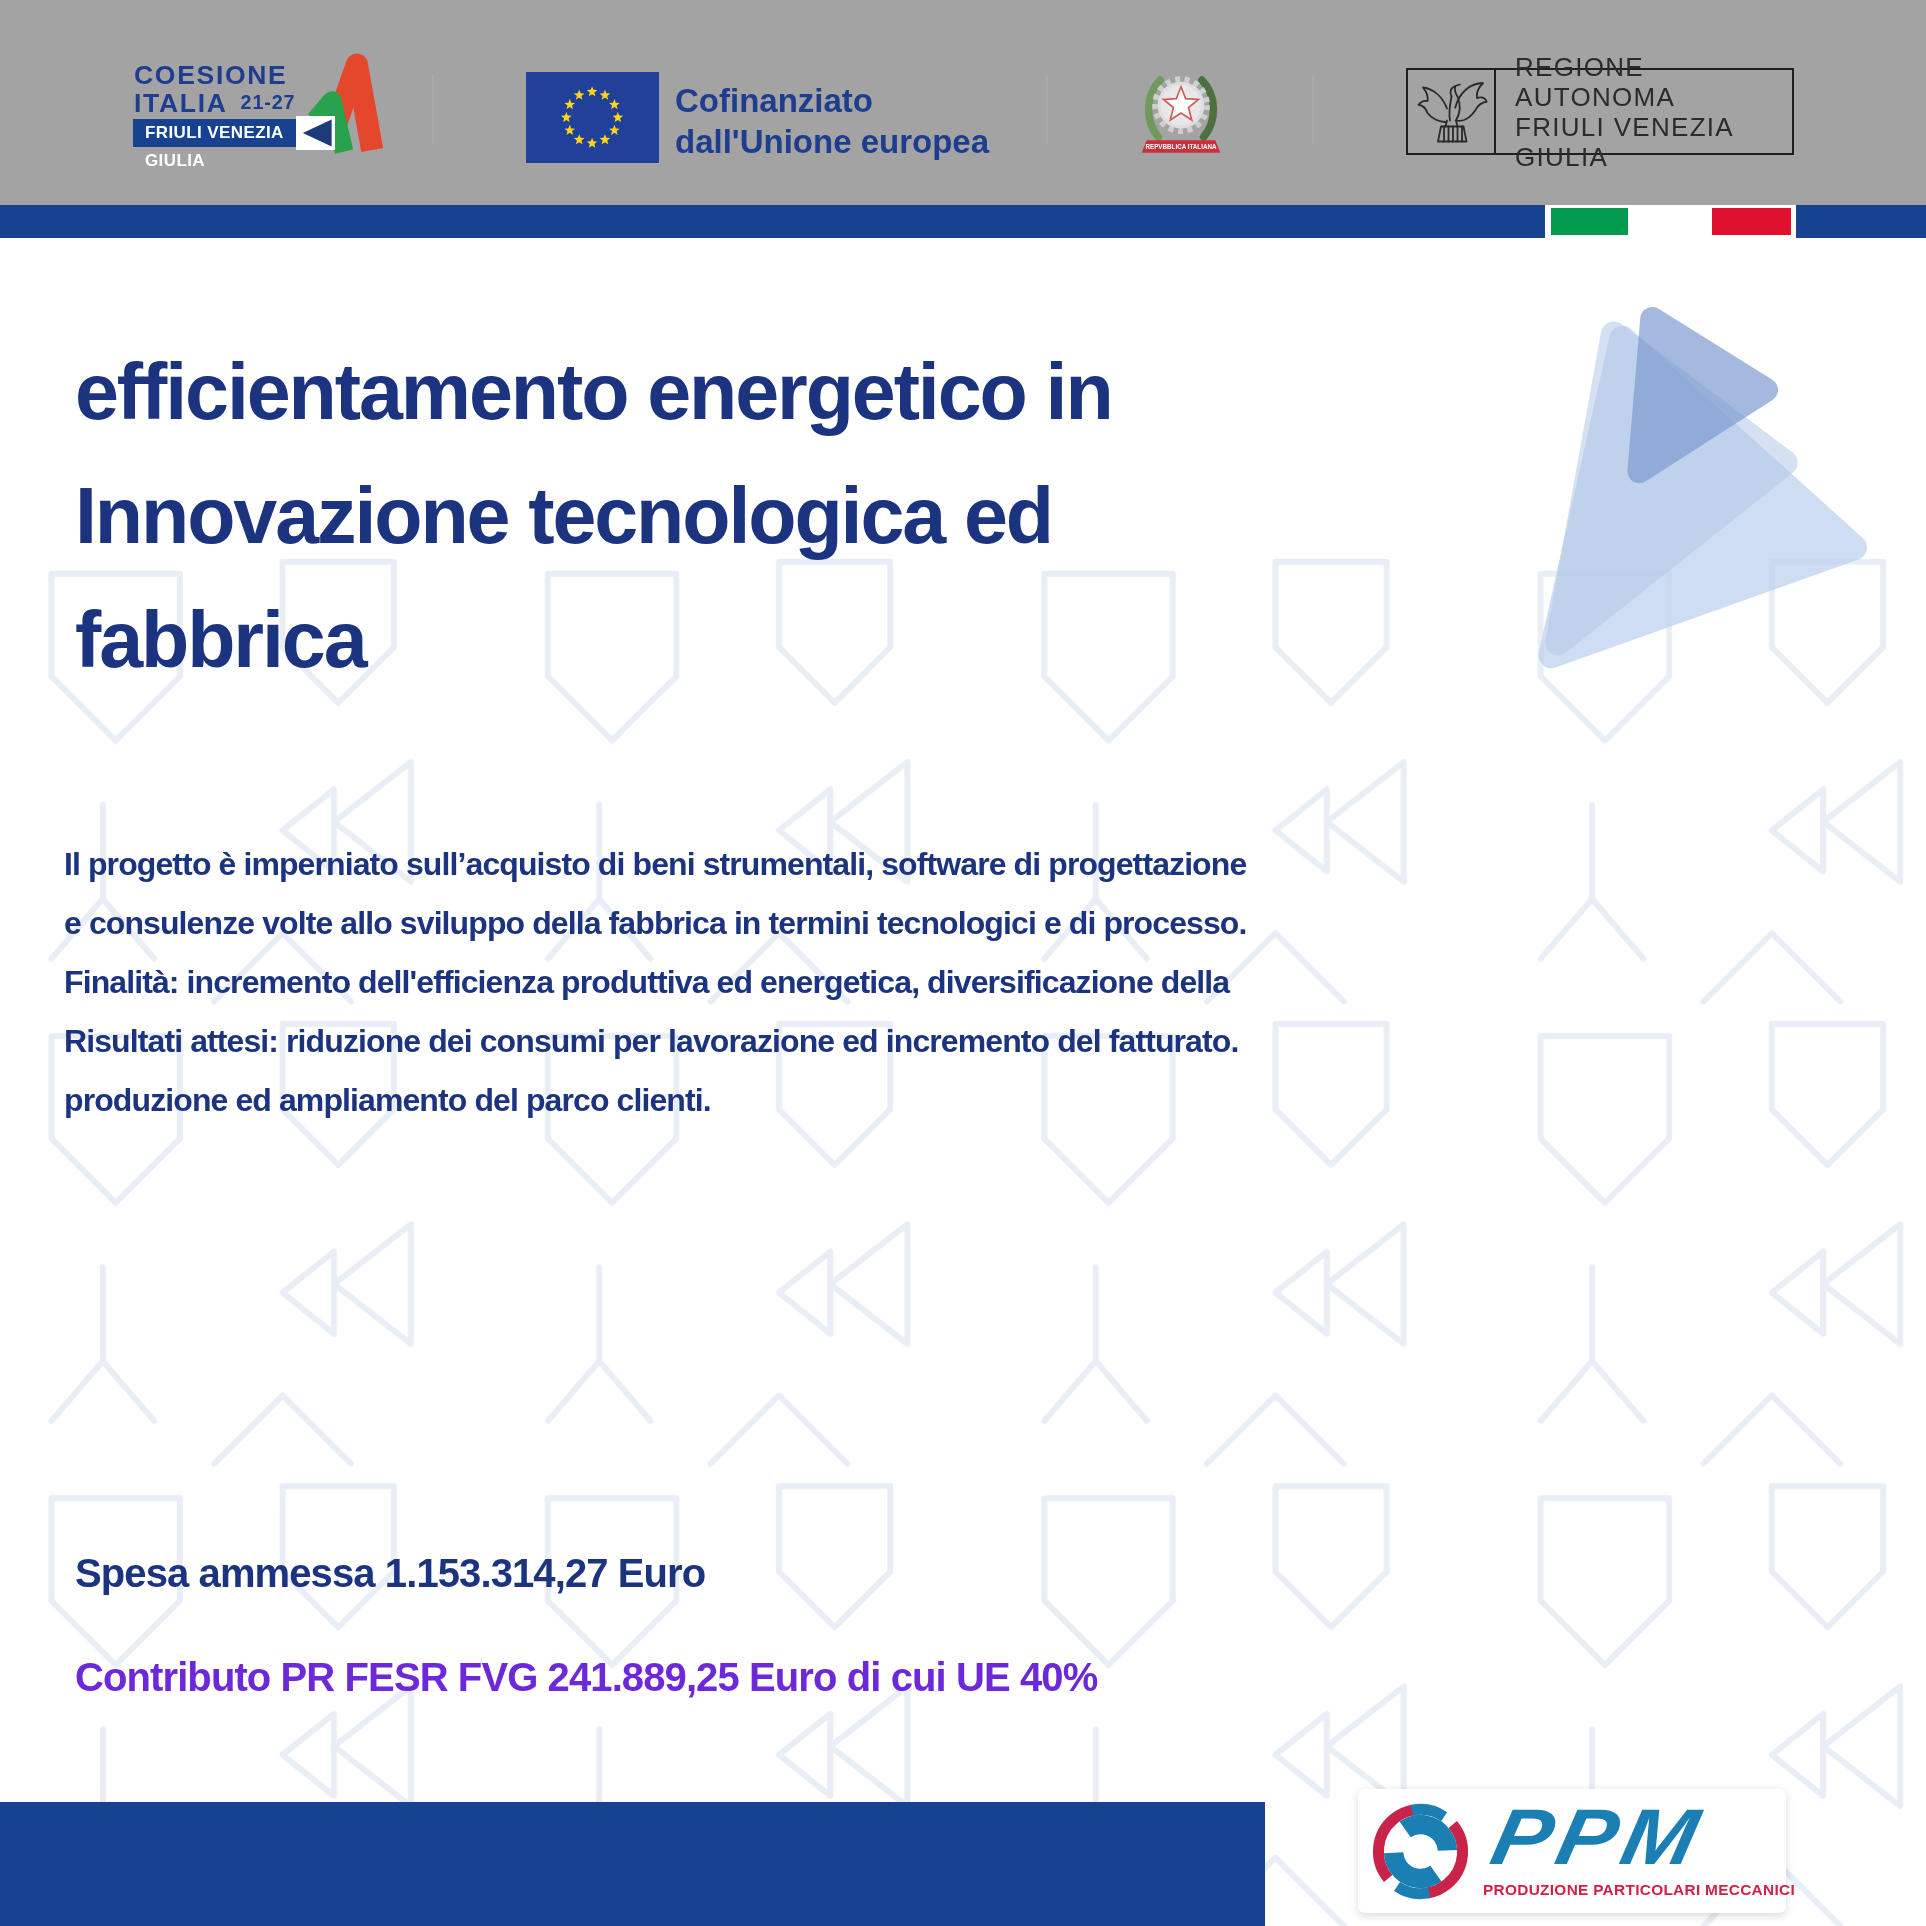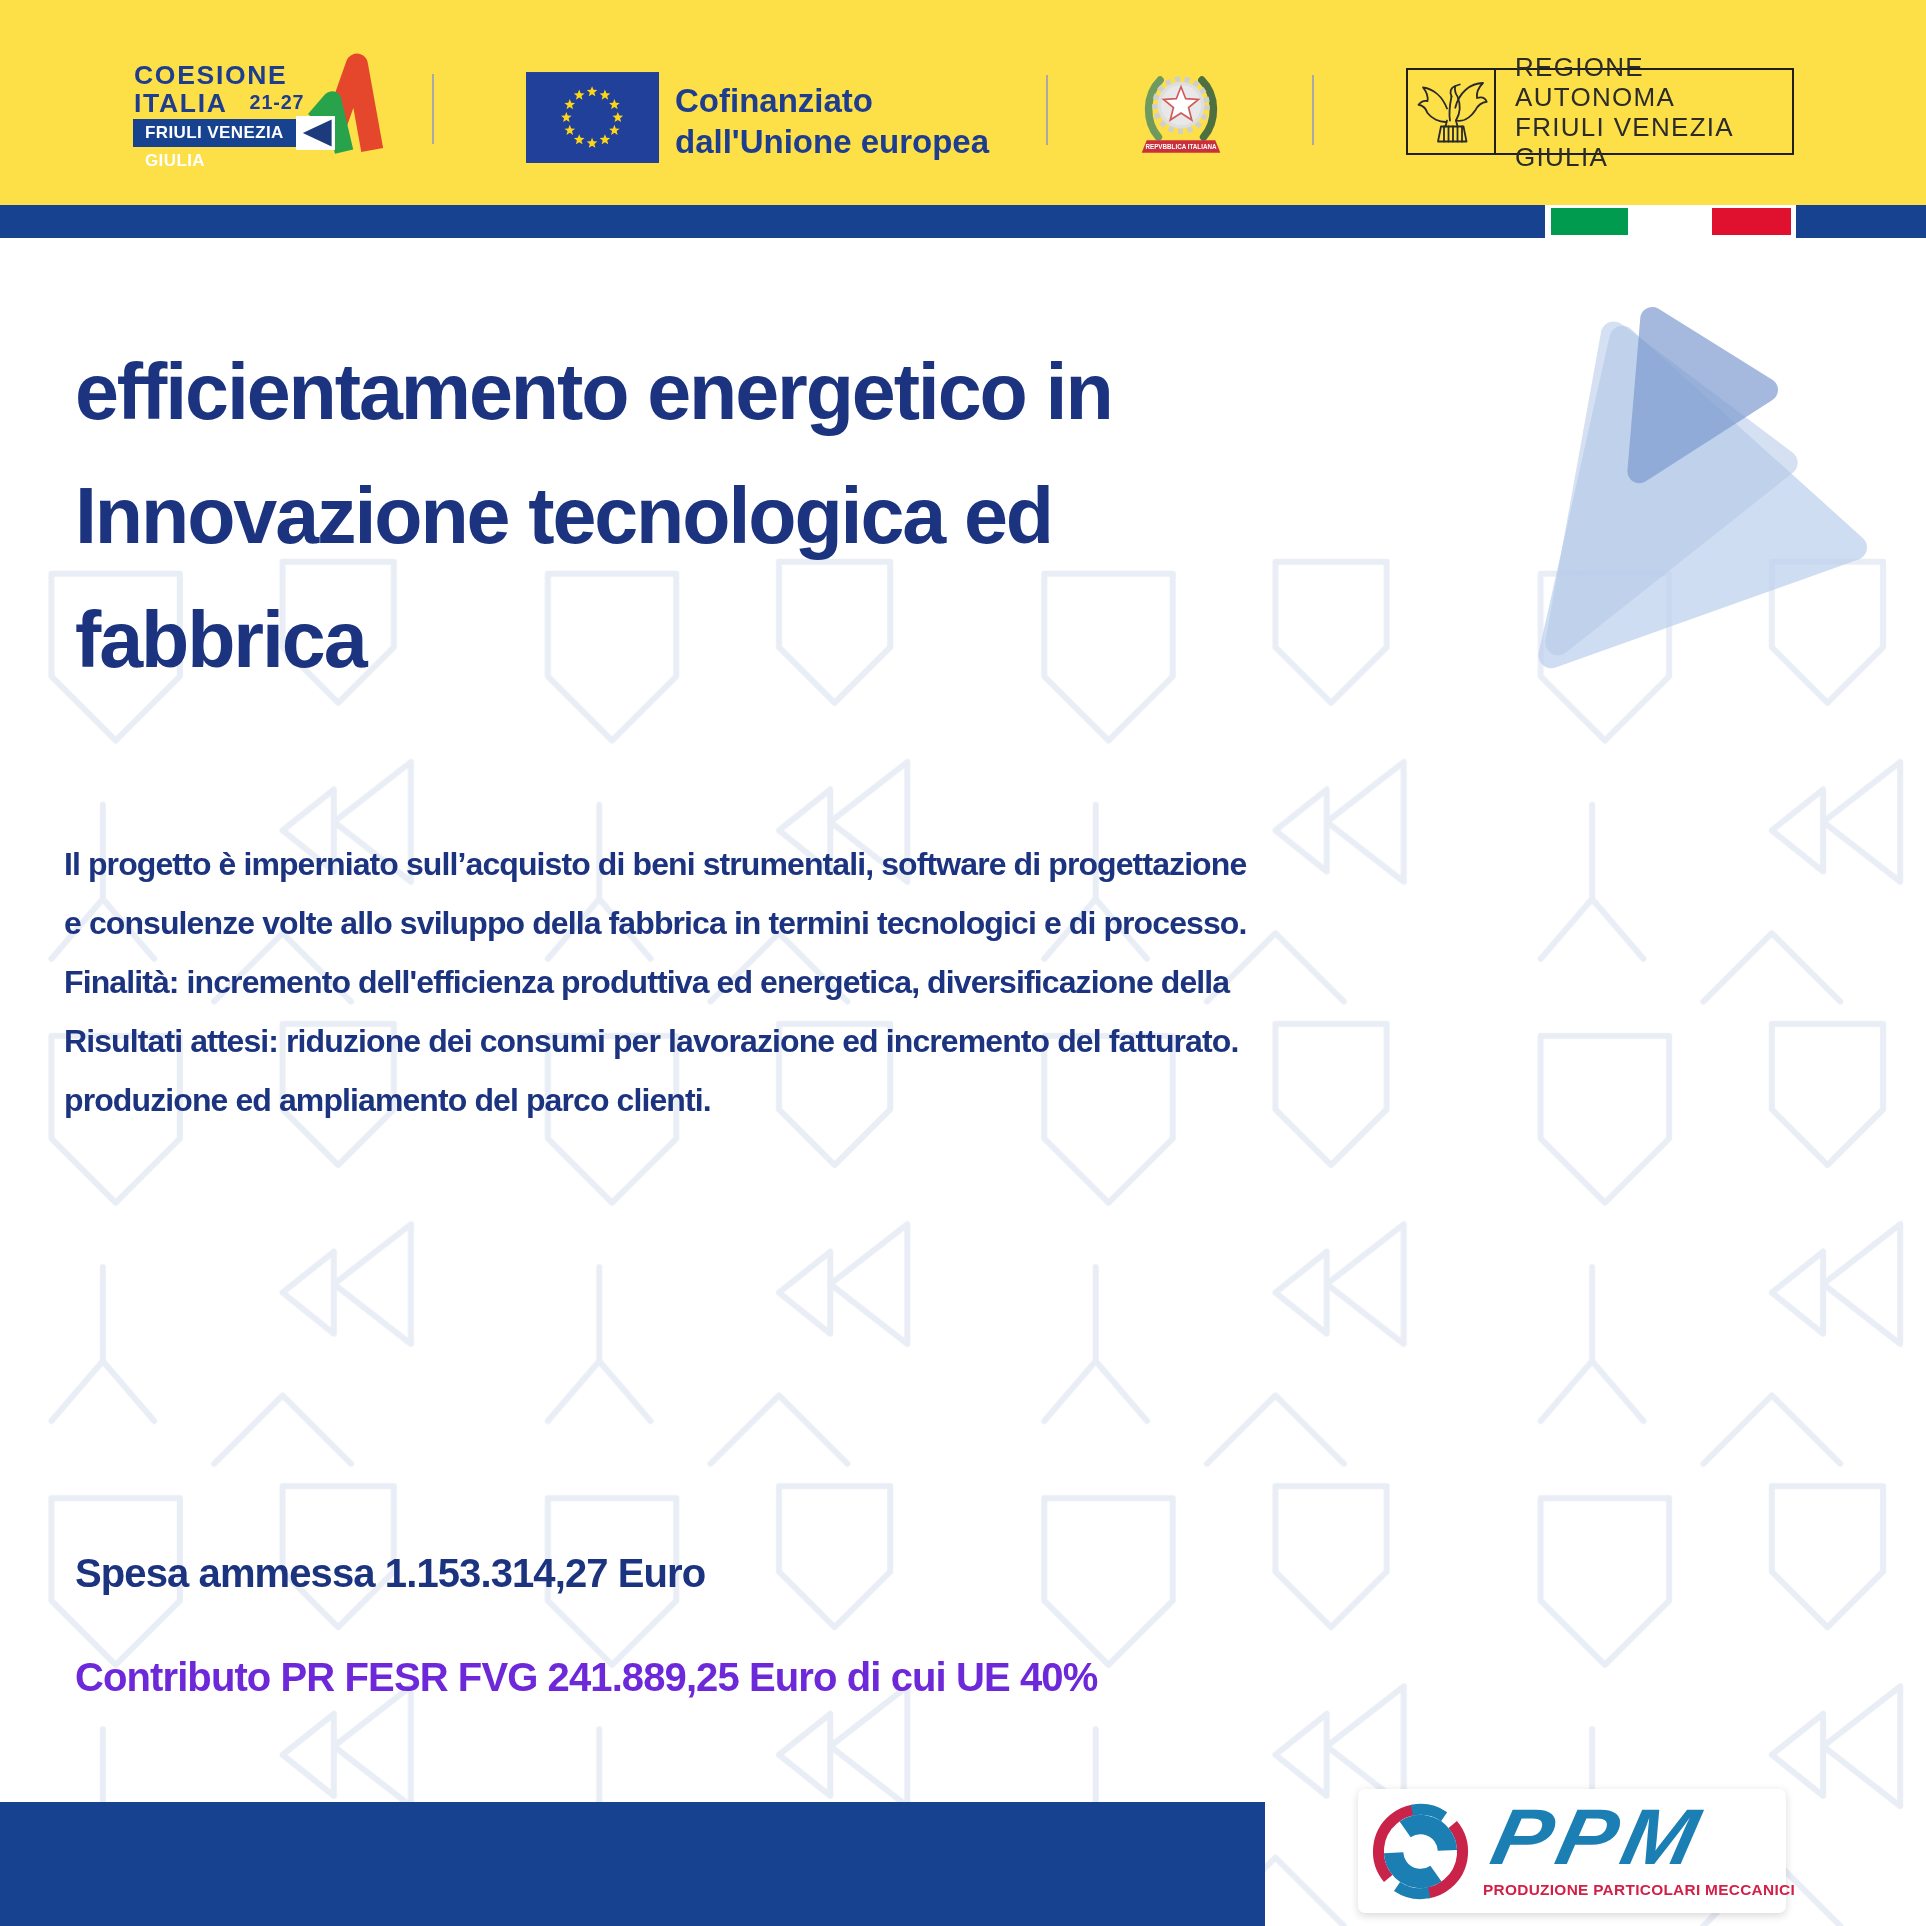--- a/index.html
+++ b/index.html
@@ -3,26 +3,26 @@
 <meta charset="utf-8">
 <style>
   html,body{margin:0;padding:0;background:#fff;}
   .page{position:relative;width:1926px;height:1926px;background:#ffffff;overflow:hidden;
         font-family:"Liberation Sans",sans-serif;}
 
   
   .watermark{position:absolute;left:0;top:548px;width:1926px;height:1378px;z-index:0;}
 
   
-  .header{position:absolute;left:0;top:0;width:1926px;height:205px;background:#fde047;z-index:3;}
+  .header{position:absolute;left:0;top:0;width:1926px;height:205px;background:#a3a3a3;z-index:3;}
   .coes-word1{position:absolute;left:134px;top:60px;font-size:26.5px;font-weight:bold;
               letter-spacing:1.7px;color:#1e3d8f;}
   .coes-word2{position:absolute;left:134px;top:88px;font-size:26.5px;font-weight:bold;
               letter-spacing:1.7px;color:#1e3d8f;}
-  .coes-years{font-size:19.7px;letter-spacing:0.9px;vertical-align:3.4px;margin-left:22px;text-align:right;}
+  .coes-years{font-size:19.7px;letter-spacing:0.9px;vertical-align:3.4px;margin-left:13px;text-align:right;}
   .coes-banner{position:absolute;left:133px;top:119px;width:195px;height:28px;background:#17428f;
                color:#fff;font-size:17px;font-weight:bold;letter-spacing:0.4px;line-height:28px;
                padding-left:12px;z-index:3;}
   .chevrons{position:absolute;left:304px;top:50px;z-index:4;}
   .banner-arrow{position:absolute;left:296px;top:116px;z-index:5;}
   .hdr-divider{position:absolute;width:1.7px;height:70px;background:#a9a9a9;}
   .eu-flag{position:absolute;left:526px;top:72px;}
   .eu-text{position:absolute;left:675px;top:80px;font-size:33px;font-weight:bold;
            color:#1e3d8f;line-height:41px;}
   .emblem{position:absolute;left:1135px;top:62px;}

